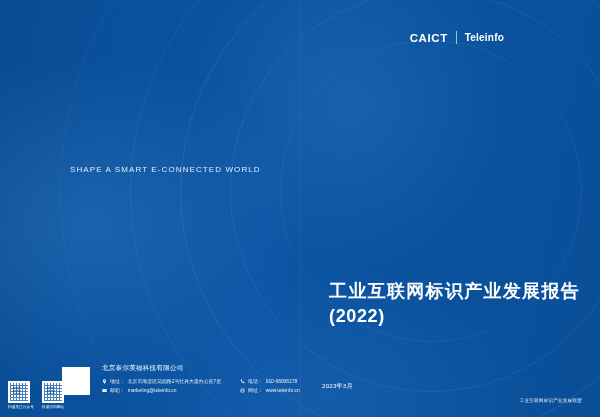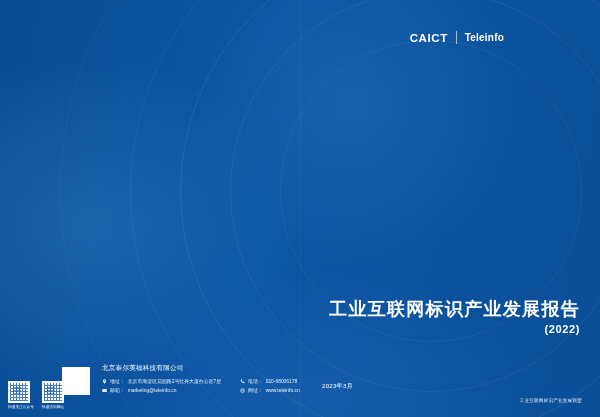--- a/index.html
+++ b/index.html
@@ -123,32 +123,32 @@
     margin-top: 7px;
     font-size: 8px;
     letter-spacing: 1.1px;
     color: rgba(255,255,255,0.88);
   }
 
   
   .cover-title {
     position: absolute;
     right: 20px;
-    top: 298px;
-    text-align: right;
+    top: 280px;
+    text-align: left;
     color: #ffffff;
   }
   .cover-title .line1 {
     font-size: 18px;
     font-weight: bold;
     letter-spacing: 1.3px;
     line-height: 1.25;
   }
   .cover-title .line2 {
-    font-size: 11px;
+    font-size: 18px;
     font-weight: bold;
     letter-spacing: 0.6px;
     line-height: 1.4;
     margin-top: 1px;
   }
 
   
   .company {
     position: absolute;
     left: 62px;
@@ -265,20 +265,21 @@
   <div class="glow-bottom"></div>
   <div class="fold"></div>
 
   <div class="logo">
     <span class="caict">CAICT</span>
     <span class="divider"></span>
     <span class="teleinfo">Teleinfo</span>
   </div>
 
   <div class="slogan">
+    <div class="en">SHAPE A SMART E-CONNECTED WORLD</div>
   </div>
 
   <div class="cover-title">
     <div class="line1">工业互联网标识产业发展报告</div>
     <div class="line2">(2022)</div>
   </div>
 
   <div class="company">
     <div class="company-mark"></div>
     <div class="company-info">

